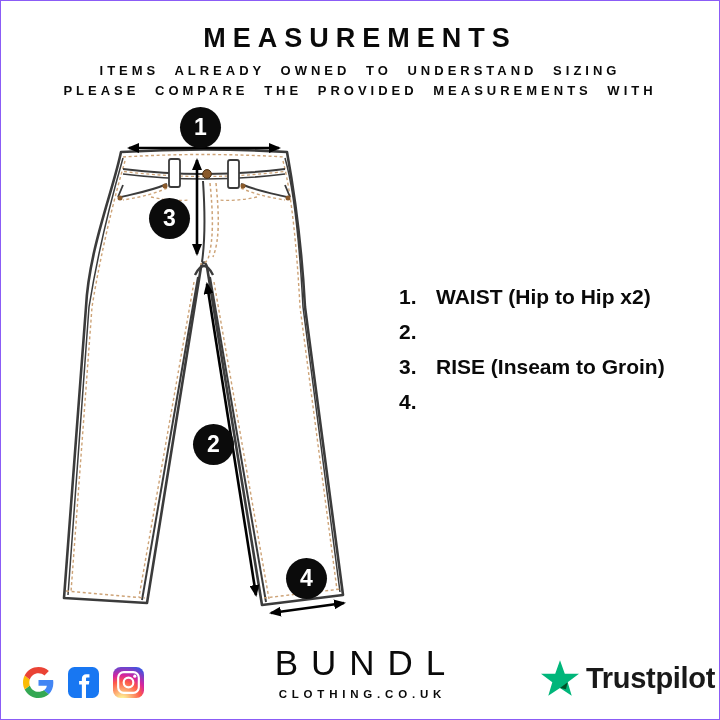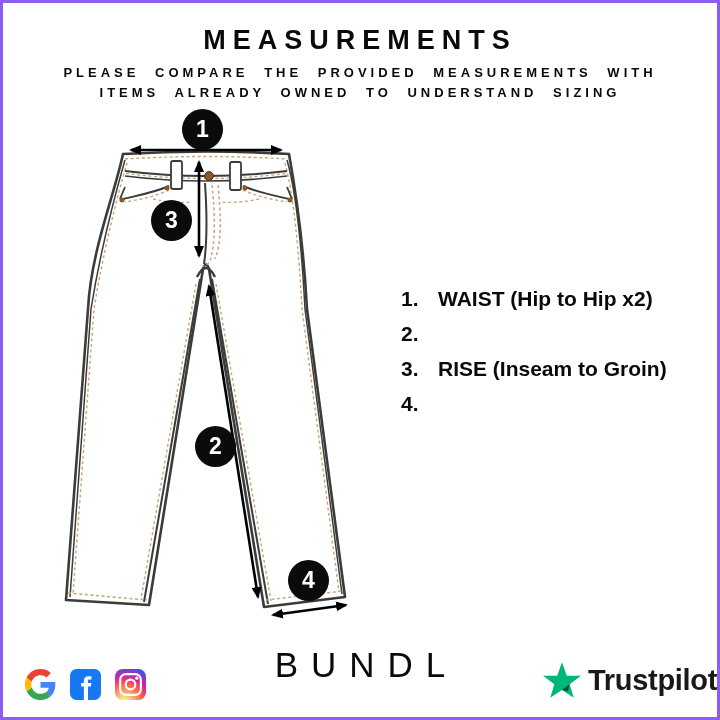--- a/index.html
+++ b/index.html
@@ -1,19 +1,19 @@
 <!DOCTYPE html>
 <html><head>
 <meta charset="utf-8">
 <style>
   * { margin:0; padding:0; box-sizing:border-box; }
   html,body { background:#fff; }
   .canvas {
     position:relative; width:720px; height:720px;
-    border:3px solid #8b5cf6; background:#fff; overflow:hidden;
+    border:1px solid #8b5cf6; background:#fff; overflow:hidden;
     font-family:"Liberation Sans", sans-serif; color:#0a0a0a;
   }
   
   .header { position:absolute; top:22px; left:0; right:0; text-align:center; }
   .title {
     font-size:27px; font-weight:bold; letter-spacing:7px;
     color:#0a0a0a;
   }
   .subtitle {
     font-size:13px; font-weight:bold; letter-spacing:4px; word-spacing:8px;
@@ -40,22 +40,22 @@
   .trustpilot { position:absolute; left:540px; top:659px; display:flex; align-items:center; gap:7px; }
   .trustpilot-label { font-size:29px; font-weight:600; color:#191919; letter-spacing:-0.3px; }
 </style>
 </head>
 <body>
 
 <div class="canvas">
 
   <div class="header">
     <div class="title">MEASUREMENTS</div>
+    <div class="subtitle">ITEMS ALREADY OWNED TO UNDERSTAND SIZING</div>
     <div class="subtitle">PLEASE COMPARE THE PROVIDED MEASUREMENTS WITH</div>
-    <div class="subtitle">ITEMS ALREADY OWNED TO UNDERSTAND SIZING</div>
   </div>
 
   <svg class="jeans" width="713" height="713" viewBox="0 0 713 713" aria-hidden="true">
     <defs>
       <marker id="ah" viewBox="0 0 12 10" refX="10" refY="5" markerWidth="12" markerHeight="10" markerUnits="userSpaceOnUse" orient="auto-start-reverse">
         <path d="M0,0 L12,5 L0,10 Z" fill="#000"></path>
       </marker>
     </defs>
 
     <path d="M 120,151 Q 203,146 286,151 C 293,190 301,250 304,306 L 342,594 L 261,604
@@ -164,20 +164,21 @@
       </defs>
       <rect width="36" height="36" rx="9" fill="url(#igGrad)"></rect>
       <rect x="6" y="6" width="24" height="24" rx="6.5" fill="none" stroke="#fff" stroke-width="2.5"></rect>
       <circle cx="18" cy="18" r="5.6" fill="none" stroke="#fff" stroke-width="2.5"></circle>
       <circle cx="25.3" cy="10.6" r="1.8" fill="#fff"></circle>
     </svg>
   </div>
 
   <div class="brand">
     <div class="brand-name">BUNDL</div>
+    <div class="brand-tagline">CLOTHING.CO.UK</div>
   </div>
 
   <div class="trustpilot">
     <svg width="38" height="37" viewBox="0 0 46 44">
       <polygon fill="#00B67A" points="23,0 28.8,16.2 46,16.2 32.3,26.6 37.2,43 23,33.4 8.8,43 13.7,26.6 0,16.2 17.2,16.2"></polygon>
       <polygon fill="#005128" points="23,33.4 32.3,26.6 30.2,35.1"></polygon>
     </svg>
     <span class="trustpilot-label">Trustpilot</span>
   </div>
 

